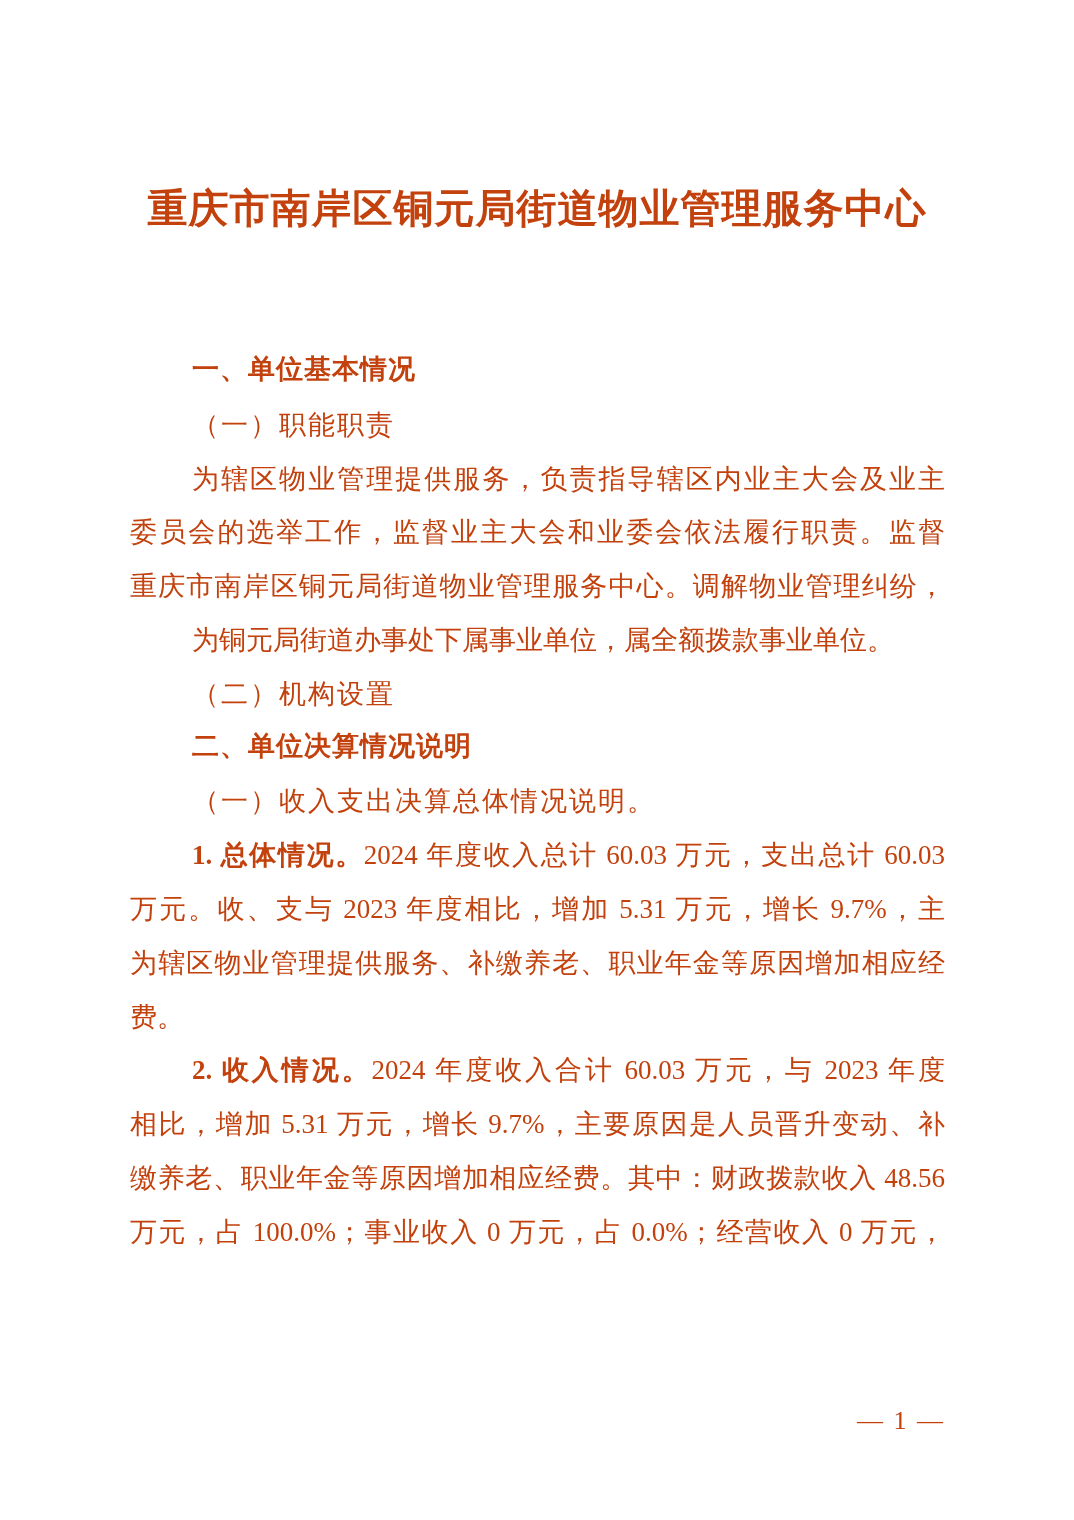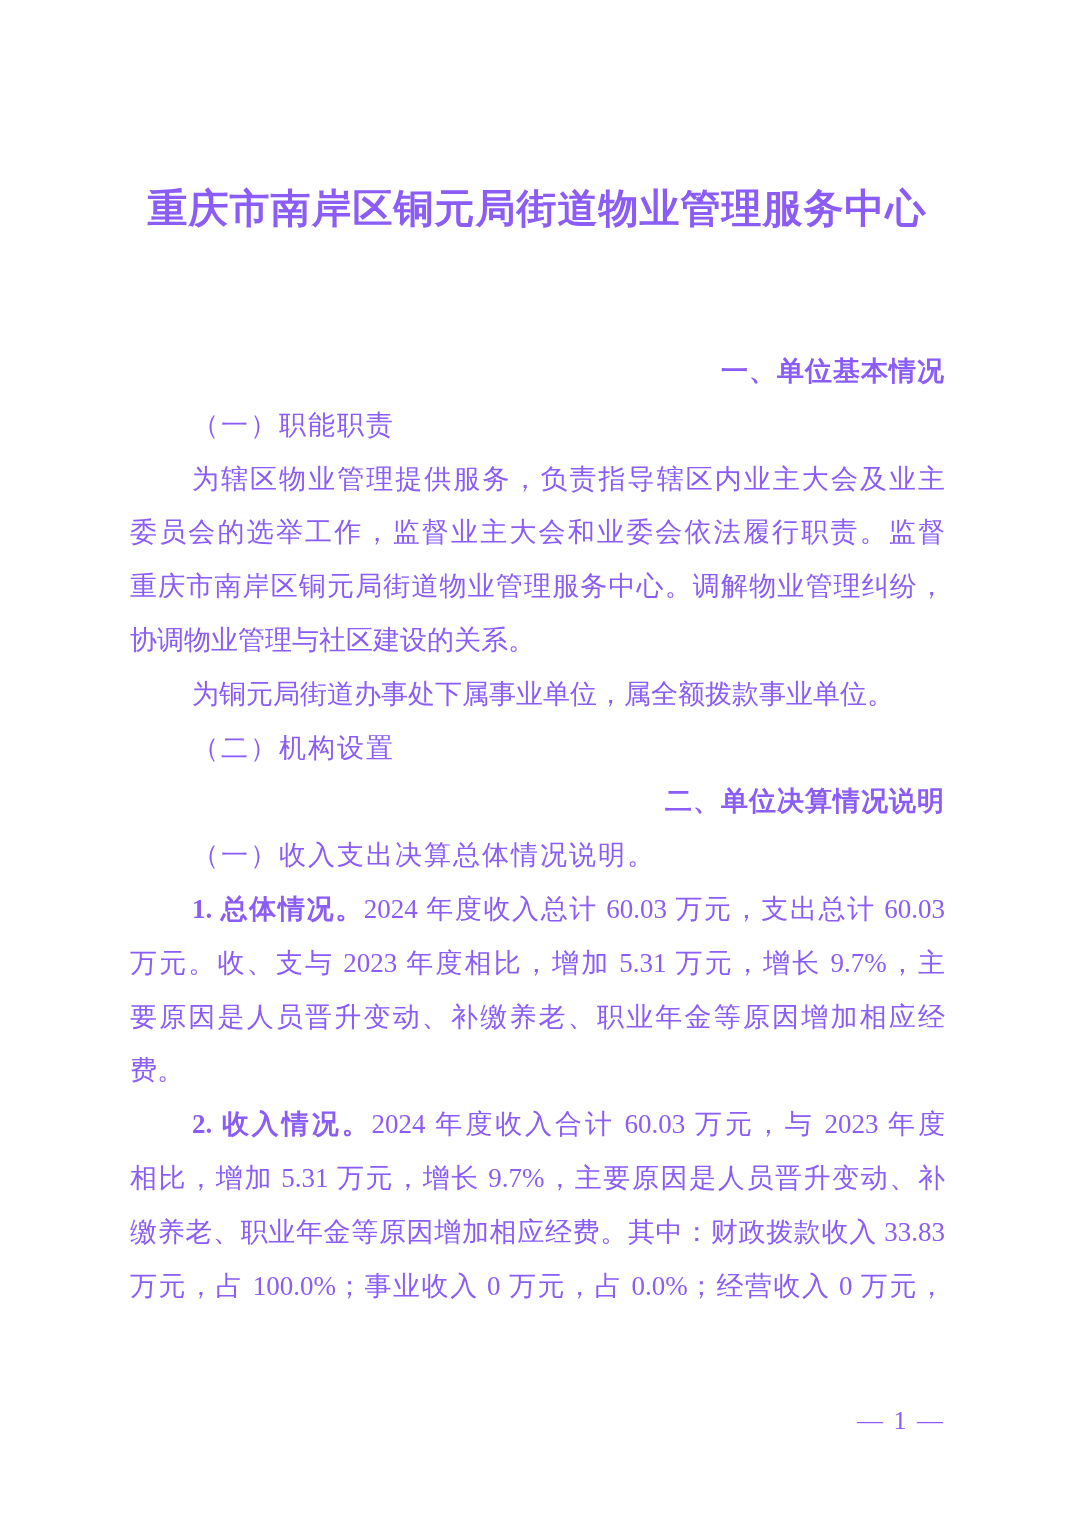--- a/index.html
+++ b/index.html
@@ -5,21 +5,21 @@
   html, body {
     margin: 0;
     padding: 0;
     background: #ffffff;
   }
   .page {
     position: relative;
     width: 1074px;
     height: 1520px;
     background: #ffffff;
-    color: #8b5cf6;
+    color: #c2410c;
     font-family: "Liberation Serif", "DejaVu Serif", serif;
     overflow: hidden;
   }
   .title-block {
     position: absolute;
     top: 180px;
     left: 0;
     right: 0;
     text-align: center;
     font-weight: bold;
@@ -44,24 +44,23 @@
   .line.justify {
     white-space: normal;
     text-align: justify;
     text-align-last: justify;
     text-justify: inter-character;
   }
   .line.indent {
     text-indent: 62px;
   }
   .line.heading {
-    font-family: Liberation Serif, serif;
+    font-family: Liberation Mono, monospace;
     font-weight: bold;
     letter-spacing: 1px;
-    text-align: right;
   }
   .line.subheading {
     letter-spacing: 2px;
   }
   .lead {
     font-weight: bold;
     margin-top: 32px;
   }
   .page-number {
     position: absolute;
@@ -80,30 +79,29 @@
   <div class="title-block">
     <div>重庆市南岸区铜元局街道物业管理服务中心</div>
   </div>
 
   <div class="content">
       <div class="line heading indent">一、单位基本情况</div>
       <div class="line subheading indent">（一）职能职责</div>
       <div class="line indent justify">为辖区物业管理提供服务，负责指导辖区内业主大会及业主</div>
       <div class="line justify">委员会的选举工作，监督业主大会和业委会依法履行职责。监督</div>
       <div class="line justify">重庆市南岸区铜元局街道物业管理服务中心。调解物业管理纠纷，</div>
-      <div class="line">协调物业管理与社区建设的关系。</div>
       <div class="line indent">为铜元局街道办事处下属事业单位，属全额拨款事业单位。</div>
       <div class="line subheading indent">（二）机构设置</div>
       <div class="line heading indent">二、单位决算情况说明</div>
       <div class="line subheading indent">（一）收入支出决算总体情况说明。</div>
       <div class="line indent justify"><span class="lead">1. 总体情况。</span>2024 年度收入总计 60.03 万元，支出总计 60.03</div>
       <div class="line justify">万元。收、支与 2023 年度相比，增加 5.31 万元，增长 9.7%，主</div>
-      <div class="line justify">要原因是人员晋升变动、补缴养老、职业年金等原因增加相应经</div>
+      <div class="line justify">为辖区物业管理提供服务、补缴养老、职业年金等原因增加相应经</div>
       <div class="line">费。</div>
       <div class="line indent justify"><span class="lead">2. 收入情况。</span>2024 年度收入合计 60.03 万元，与 2023 年度</div>
       <div class="line justify">相比，增加 5.31 万元，增长 9.7%，主要原因是人员晋升变动、补</div>
-      <div class="line justify">缴养老、职业年金等原因增加相应经费。其中：财政拨款收入 33.83</div>
+      <div class="line justify">缴养老、职业年金等原因增加相应经费。其中：财政拨款收入 48.56</div>
       <div class="line justify">万元，占 100.0%；事业收入 0 万元，占 0.0%；经营收入 0 万元，</div>
     </div>
 
   <div class="page-number">— 1 —</div>
 
 </div>
 
 </body></html>

